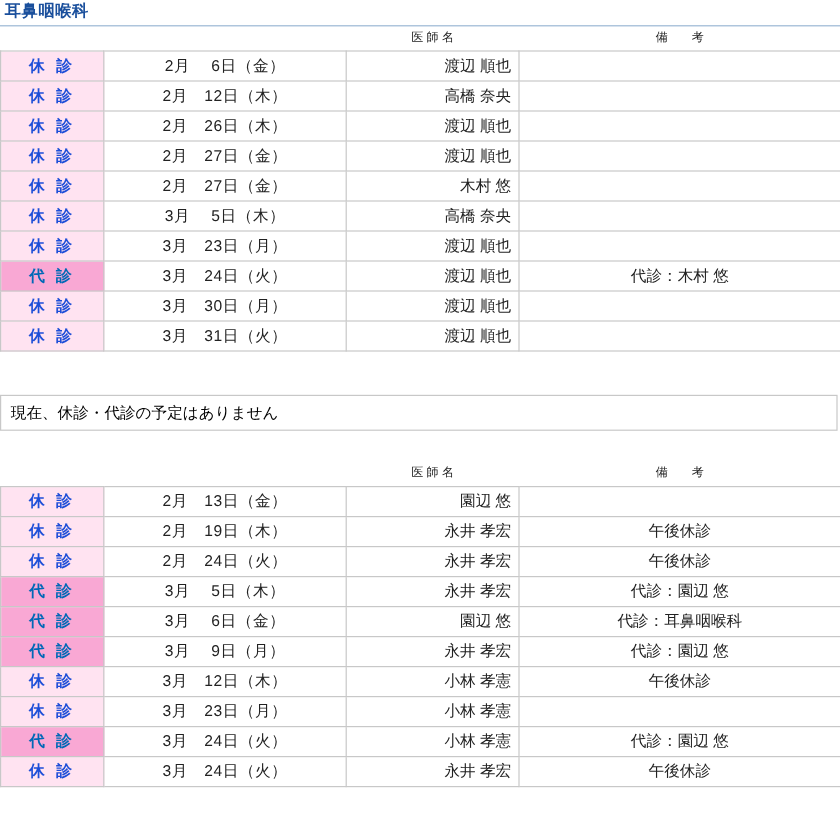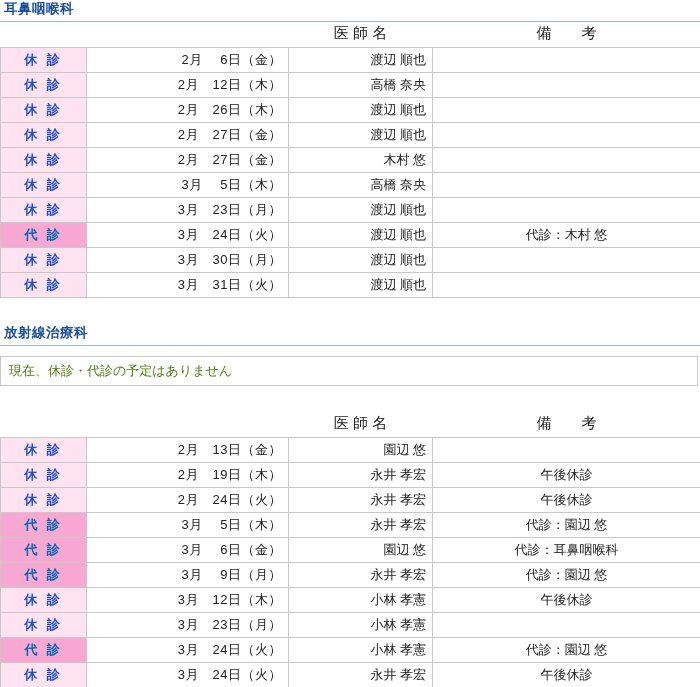--- a/index.html
+++ b/index.html
@@ -47,21 +47,21 @@
     width: 700px;
     table-layout: fixed;
   }
   table.sched col.c-type  { width: 86px; }
   table.sched col.c-date  { width: 202px; }
   table.sched col.c-doc   { width: 144px; }
   table.sched col.c-note  { width: 268px; }
 
   table.sched thead th {
     font-weight: normal;
-    font-size: 15px;
+    font-size: 10px;
     color: #222222;
     text-align: center;
     padding: 2px 0 4px 0;
     border: none;
     background: transparent;
   }
   table.sched thead th.blank { }
 
   table.sched td {
     border: 1px solid #c8c8c8;
@@ -79,41 +79,41 @@
   td.type.kyushin {
     background: #ffe3f1;
     color: #1d4ed8;
   }
   td.type.daishin {
     background: #f9a8d4;
     color: #0068b7;
     font-family: Liberation Serif, serif;
   }
   td.date {
-    text-align: right;
+    text-align: center;
     letter-spacing: 0.5px;
   }
   td.doctor {
     text-align: right;
   }
   td.note {
     text-align: center;
     padding-left: 10px;
   }
 
   .spacer-lg { height: 26px; }
   .spacer-sm { height: 10px; }
 
   .empty-box {
     border: 1px solid #c8c8c8;
     width: 698px;
     box-sizing: border-box;
     padding: 5px 8px;
     font-size: 13px;
-    color: #4d7c0f;
+    color: #000000;
     background: #ffffff;
   }
 </style>
 </head>
 <body>
 
 <div class="page">
 
   <div class="section-head">
     <span class="section-title">耳鼻咽喉科</span>
@@ -192,23 +192,20 @@
         <td class="type kyushin">休 診</td>
         <td class="date">3月　31日（火）</td>
         <td class="doctor">渡辺 順也</td>
         <td class="note"></td>
       </tr>
     </tbody>
   </table>
 
   <div class="spacer-lg"></div>
 
-  <div class="section-head">
-    <span class="section-title">放射線治療科</span>
-  </div>
   <div class="spacer-sm"></div>
   <div class="empty-box">現在、休診・代診の予定はありません</div>
 
   <div class="spacer-lg"></div>
 
   <table class="sched">
     <colgroup>
         <col class="c-type">
         <col class="c-date">
         <col class="c-doc">

